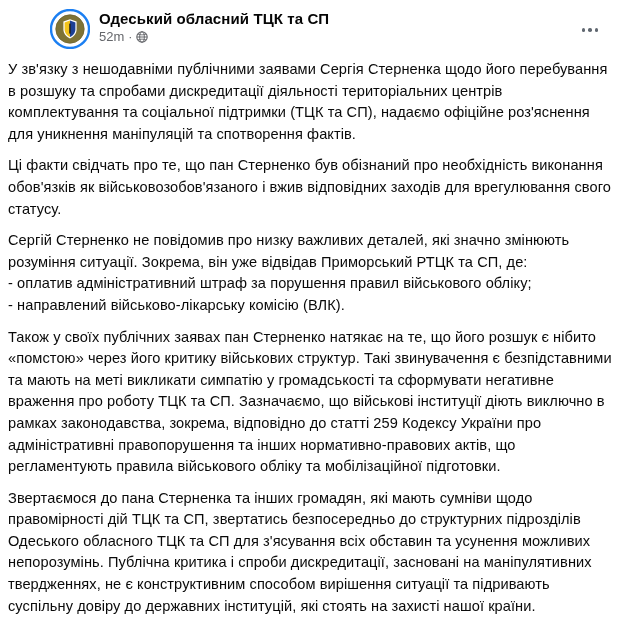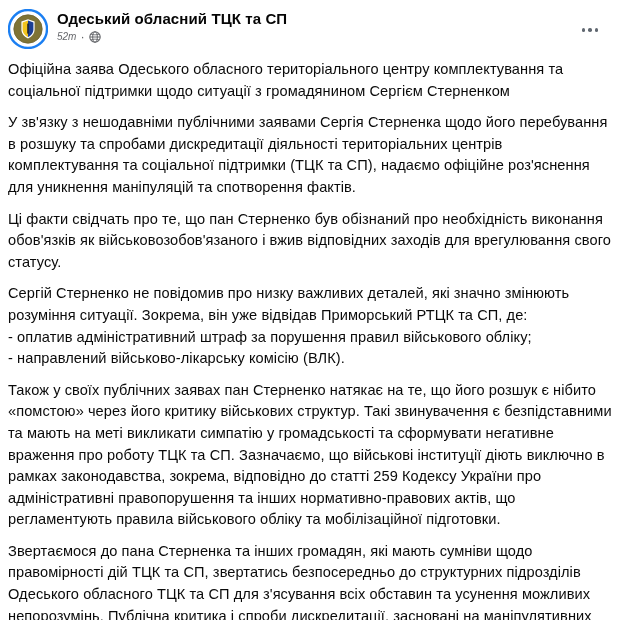--- a/index.html
+++ b/index.html
@@ -22,20 +22,21 @@
   }
 
   
   .post-header {
     display: flex;
     align-items: flex-start;
     padding: 8px 10px 4px 8px;
     position: relative;
     height: 44px;
     box-sizing: content-box;
+    margin-left: 42px;
   }
 
   .avatar {
     width: 40px;
     height: 40px;
     flex: 0 0 40px;
     border-radius: 50%;
     position: relative;
     margin-top: 1px;
     margin-right: 9px;
@@ -60,24 +61,23 @@
   }
 
   .meta-row {
     display: flex;
     align-items: center;
     gap: 4px;
     margin-top: 1px;
     line-height: 16px;
   }
   .meta-time {
-    font-size: 10px;
+    font-size: 13px;
     color: #65676b;
     line-height: 16px;
-    font-style: italic;
   }
   .meta-dot {
     font-size: 12.5px;
     color: #65676b;
     line-height: 16px;
   }
   .globe-icon {
     display: inline-flex;
     align-items: center;
   }
@@ -160,21 +160,20 @@
     </div>
 
     <button class="more-button" aria-label="More">
       <span class="dot"></span>
       <span class="dot"></span>
       <span class="dot"></span>
     </button>
   </div>
 
   <div class="post-body">
-    <p>Офіційна заява Одеського обласного територіального центру комплектування та соціальної підтримки щодо ситуації з громадянином Сергієм Стерненком</p>
     <p>У зв'язку з нешодавніми публічними заявами Сергія Стерненка щодо його перебування в розшуку та спробами дискредитації діяльності територіальних центрів комплектування та соціальної підтримки (ТЦК та СП), надаємо офіційне роз'яснення для уникнення маніпуляцій та спотворення фактів.</p>
     <p>Ці факти свідчать про те, що пан Стерненко був обізнаний про необхідність виконання обов'язків як військовозобов'язаного і вжив відповідних заходів для врегулювання свого статусу.</p>
     <p>Сергій Стерненко не повідомив про низку важливих деталей, які значно змінюють розуміння ситуації. Зокрема, він уже відвідав Приморський РТЦК та СП, де:
 - оплатив адміністративний штраф за порушення правил військового обліку;
 - направлений військово-лікарську комісію (ВЛК).</p>
     <p>Також у своїх публічних заявах пан Стерненко натякає на те, що його розшук є нібито «помстою» через його критику військових структур. Такі звинувачення є безпідставними та мають на меті викликати симпатію у громадськості та сформувати негативне враження про роботу ТЦК та СП. Зазначаємо, що військові інституції діють виключно в рамках законодавства, зокрема, відповідно до статті 259 Кодексу України про адміністративні правопорушення та інших нормативно-правових актів, що регламентують правила військового обліку та мобілізаційної підготовки.</p>
     <p>Звертаємося до пана Стерненка та інших громадян, які мають сумніви щодо правомірності дій ТЦК та СП, звертатись безпосередньо до структурних підрозділів Одеського обласного ТЦК та СП для з'ясування всіх обставин та усунення можливих непорозумінь. Публічна критика і спроби дискредитації, засновані на маніпулятивних твердженнях, не є конструктивним способом вирішення ситуації та підривають суспільну довіру до державних інституцій, які стоять на захисті нашої країни.</p>
   </div>
 
 </div>

